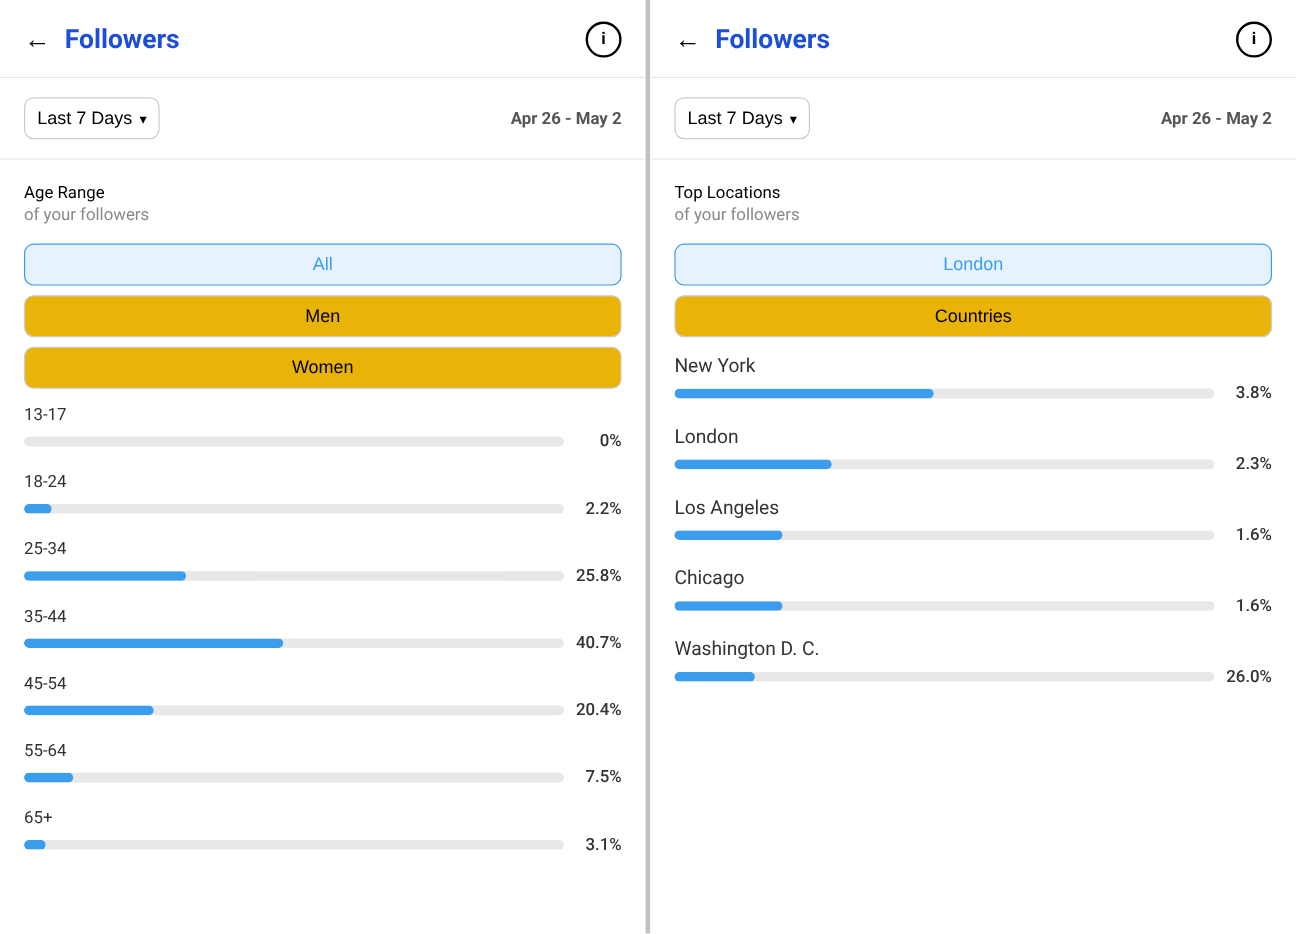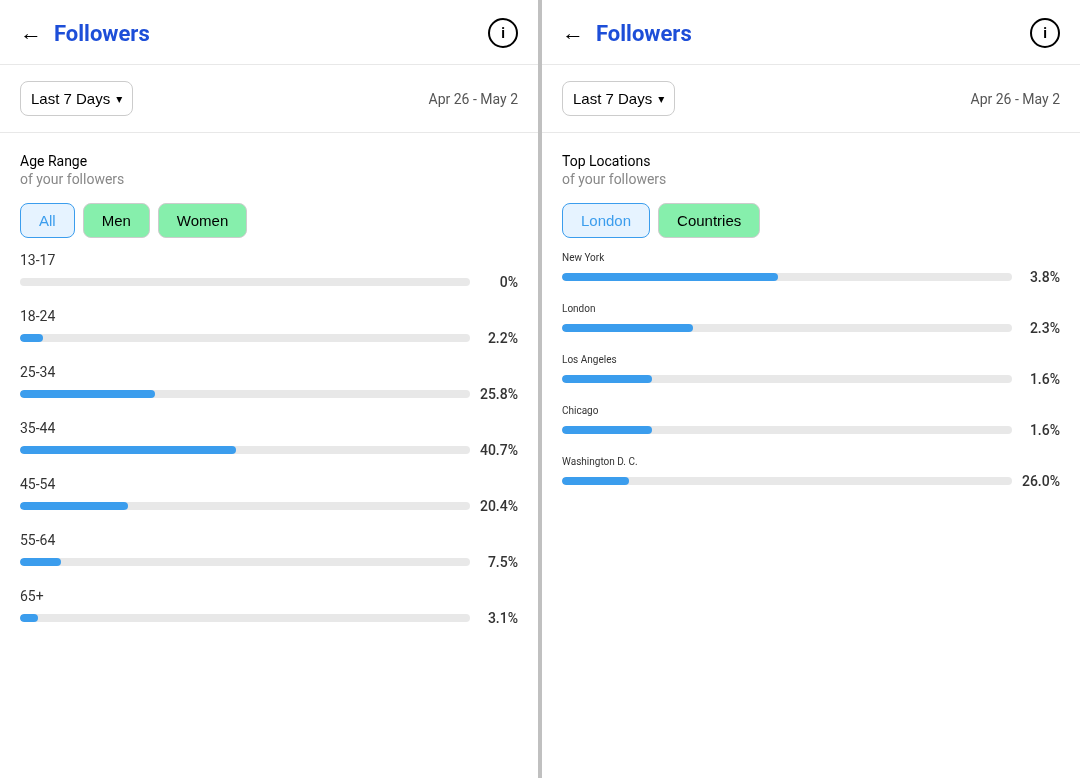--- a/index.html
+++ b/index.html
@@ -72,49 +72,50 @@
       align-items: center;
       gap: 6px;
       color: #000;
     }
     .chevron {
       font-size: 12px;
     }
     .date-range {
       font-size: 14px;
       color: #555;
-      font-weight: 400;
+      font-weight: 700;
     }
     .section-content {
       padding: 20px 20px 0 20px;
     }
     .section-title {
       font-size: 14px;
       font-weight: 400;
       color: #000;
     }
     .section-subtitle {
       font-size: 14px;
       color: #888;
       margin-top: 2px;
     }
     .tab-row {
       display: flex;
       gap: 8px;
       margin-top: 16px;
       margin-bottom: 10px;
+      flex-direction: column;
     }
     .tab-btn {
       padding: 8px 18px;
       border-radius: 8px;
       border: 1.5px solid #ccc;
       font-size: 15px;
       font-weight: 500;
       cursor: pointer;
-      background: #86efac;
+      background: #eab308;
       color: #000;
     }
     .tab-btn.active {
       background: #e6f3ff;
       border-color: #3b9ded;
       color: #3b9ded;
     }
     .bar-list {
       margin-top: 14px;
       padding: 0 20px;
@@ -145,21 +146,21 @@
       border-radius: 4px;
     }
     .bar-value {
       font-size: 14px;
       color: #333;
       font-weight: 500;
       min-width: 38px;
       text-align: right;
     }
     .city-label {
-      font-size: 10px;
+      font-size: 16px;
       color: #333;
       margin-bottom: 6px;
     }
   </style>
 </head>
 <body>
 
 <div class="panel">
   <div class="panel-header">
     <span class="back-arrow">←</span>

